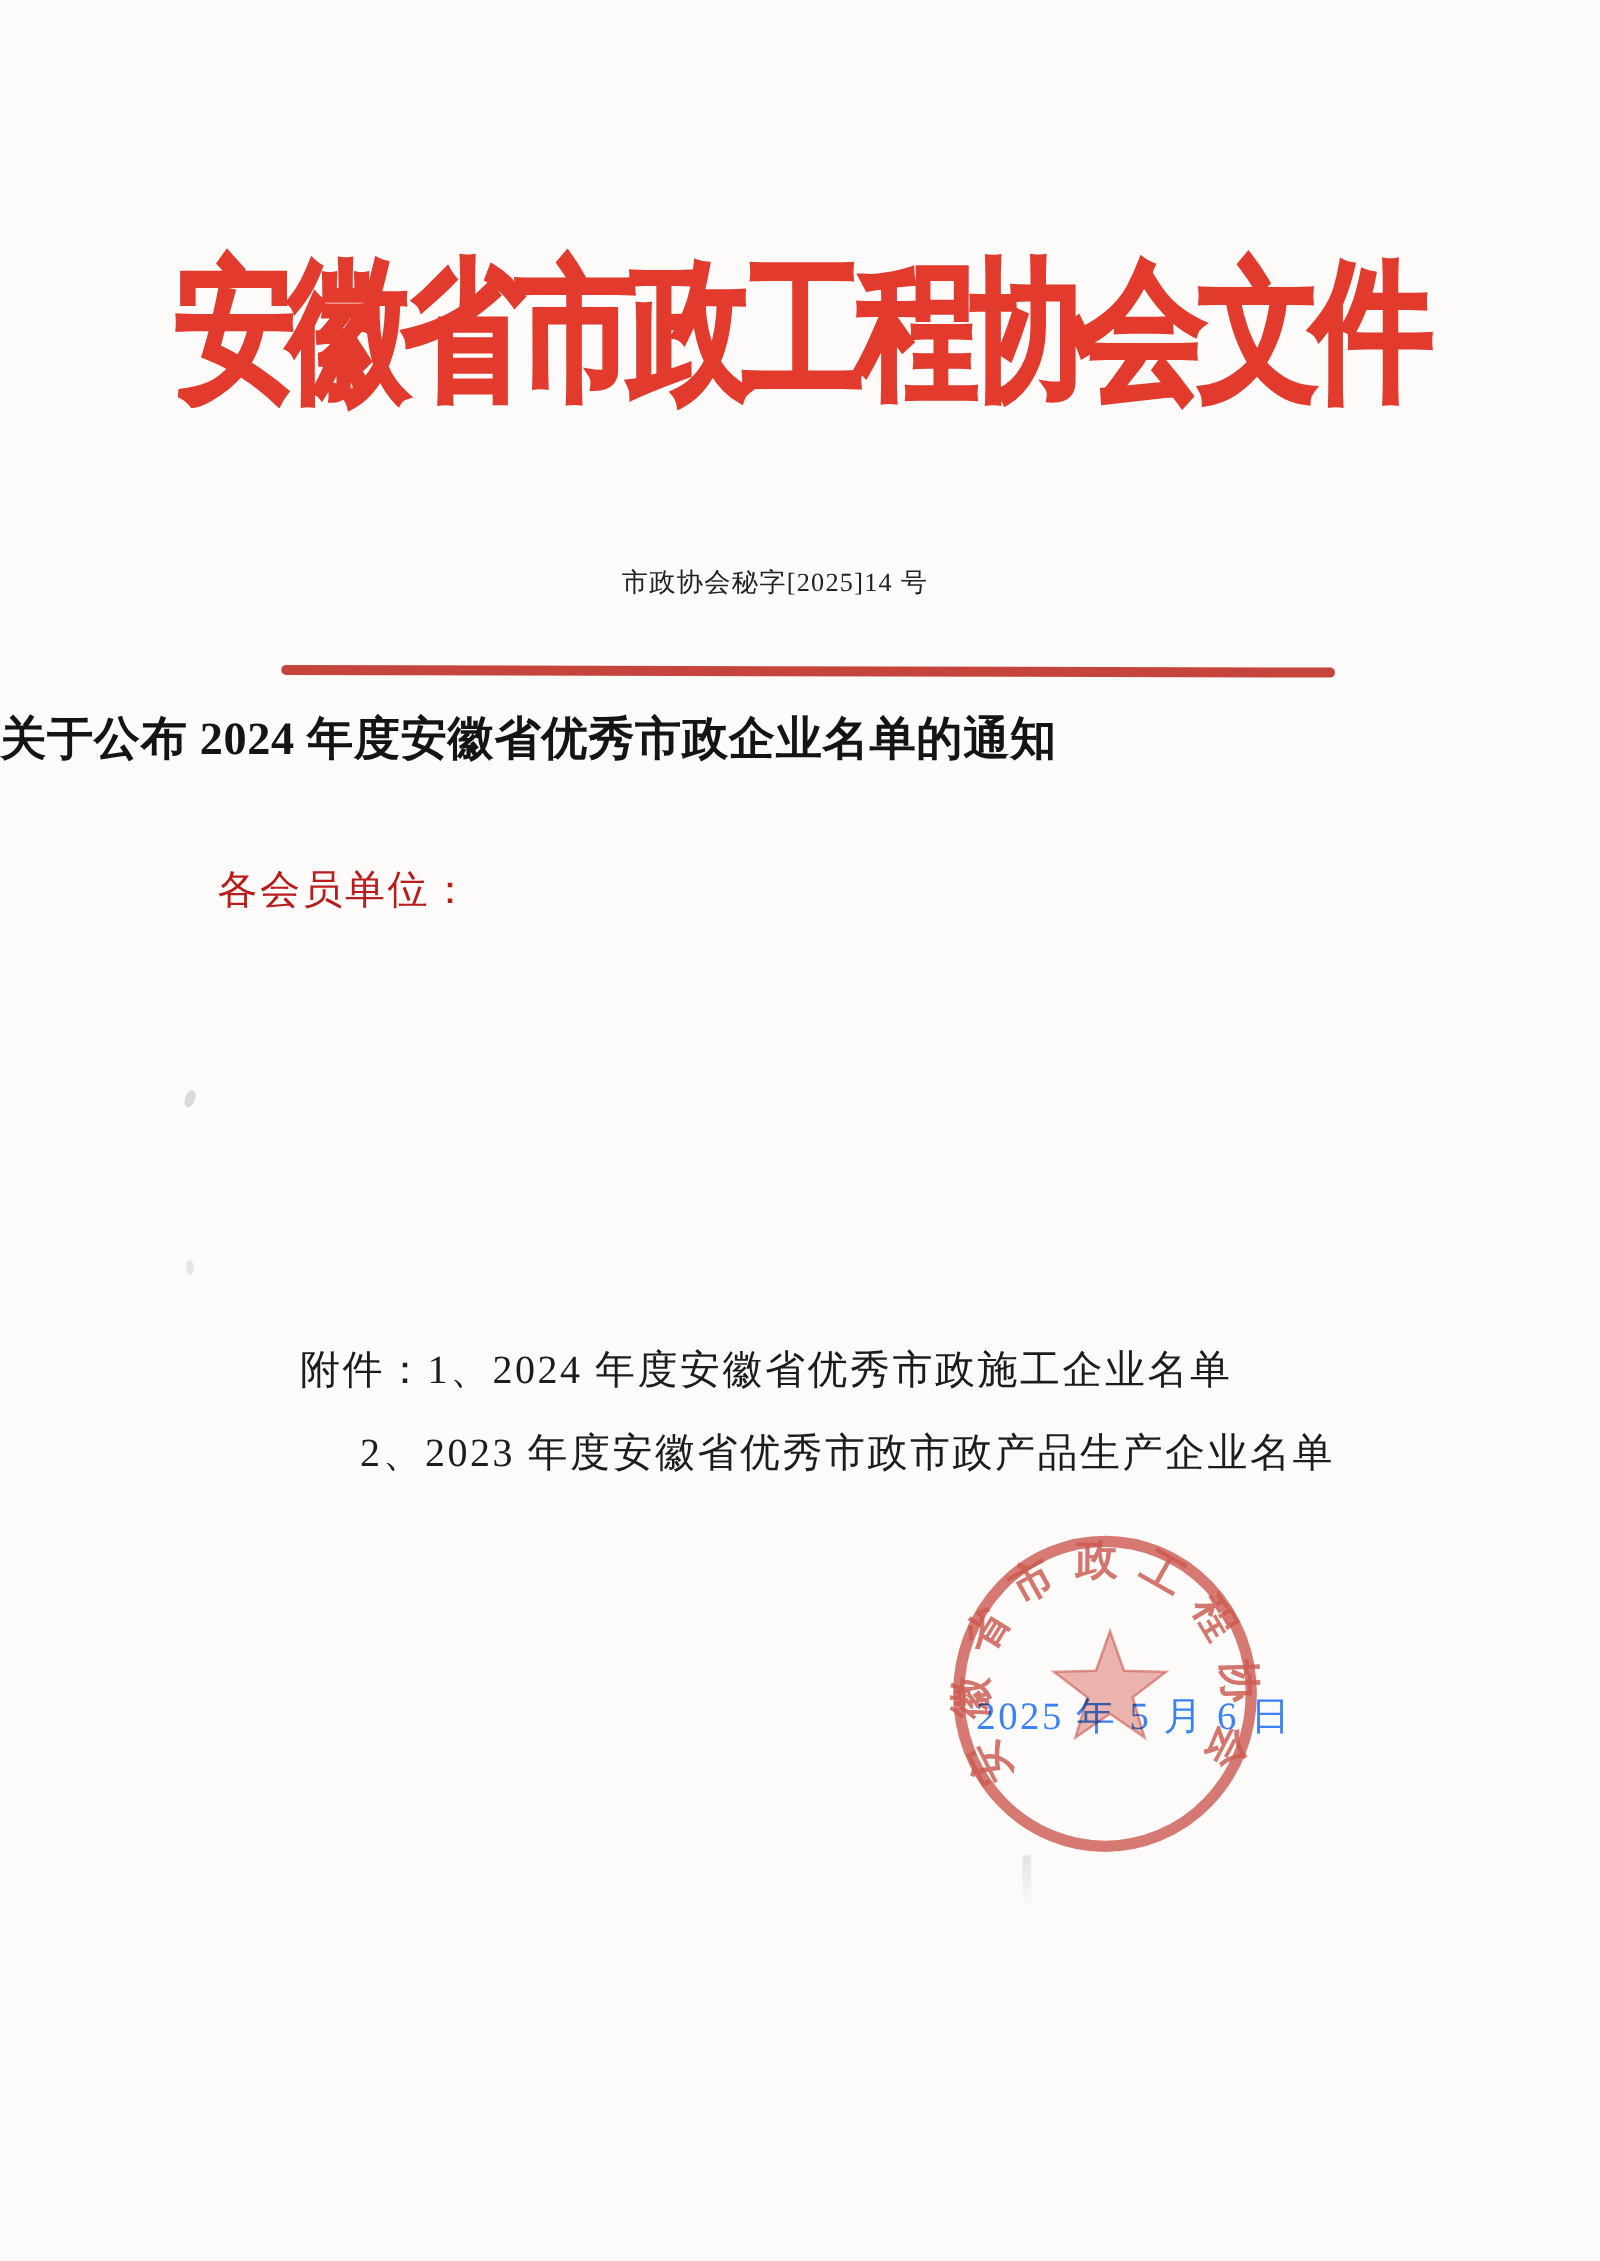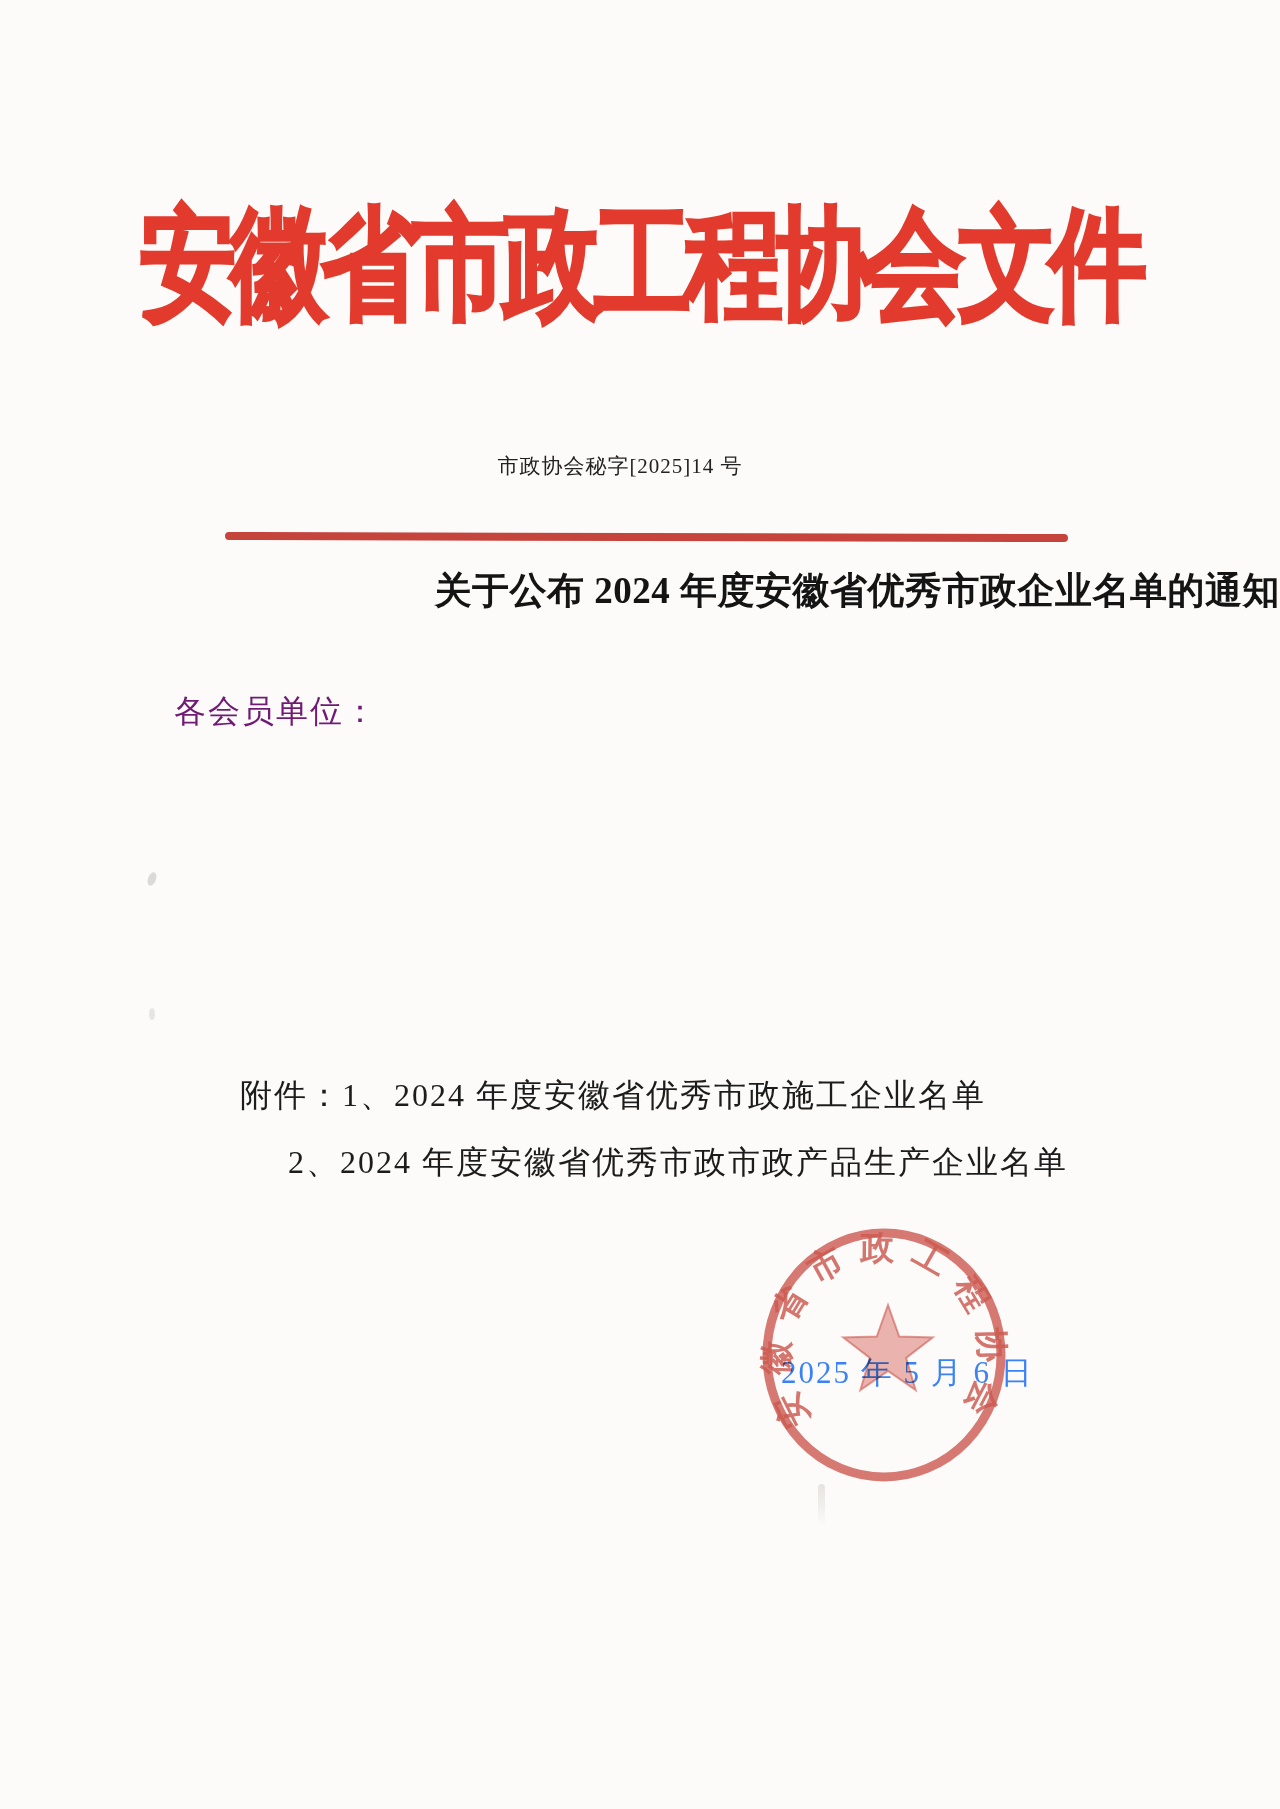--- a/index.html
+++ b/index.html
@@ -55,34 +55,34 @@
     background: #c5443c;
     border-radius: 4px;
     transform: rotate(0.15deg);
   }
   
   .notice-title {
     position: absolute;
     top: 566px;
     left: 0;
     right: 0;
-    text-align: right;
+    text-align: left;
     font-size: 37px;
     font-weight: bold;
     letter-spacing: 0.5px;
     color: #141414;
     white-space: nowrap;
   }
   .salutation {
     position: absolute;
     top: 690px;
     left: 174px;
     font-size: 32px;
     letter-spacing: 2px;
-    color: #701a75;
+    color: #b91c1c;
   }
   .body-paragraph {
     position: absolute;
     top: 746px;
     left: 174px;
     width: 945px;
     font-size: 32px;
     line-height: 65.5px;
     letter-spacing: 2px;
     text-indent: 64px;
@@ -158,21 +158,21 @@
   <div class="notice-title">关于公布 2024 年度安徽省优秀市政企业名单的通知</div>
 
   <div class="salutation">各会员单位：</div>
 
 
   <div class="attachment-line-1">
     <span>附件：</span><span>1、2024 年度安徽省优秀市政施工企业名单</span>
   </div>
 
   <div class="attachment-line-2">
-    <span>2、2024 年度安徽省优秀市政市政产品生产企业名单</span>
+    <span>2、2023 年度安徽省优秀市政市政产品生产企业名单</span>
   </div>
 
   <div class="issue-date">2025 年 5 月 6 日</div>
 
   <svg class="seal" viewBox="0 0 276 276" xmlns="http://www.w3.org/2000/svg">
     <ellipse cx="136" cy="137" rx="117" ry="122" fill="none" stroke="#cc4b43" stroke-width="9" stroke-opacity="0.8"></ellipse>
     <polygon points="0,-47 11.2,-15.4 44.7,-14.5 18.1,5.9 27.6,38 0,19 -27.6,38 -18.1,5.9 -44.7,-14.5 -11.2,-15.4" transform="translate(140,134)" fill="#db6e66" fill-opacity="0.55" stroke="#cc4b43" stroke-opacity="0.6" stroke-width="2"></polygon>
     <defs>
       <path id="seal-arc" d="M 68 205 A 96 96 0 1 1 204 205" fill="none"></path>
     </defs>

